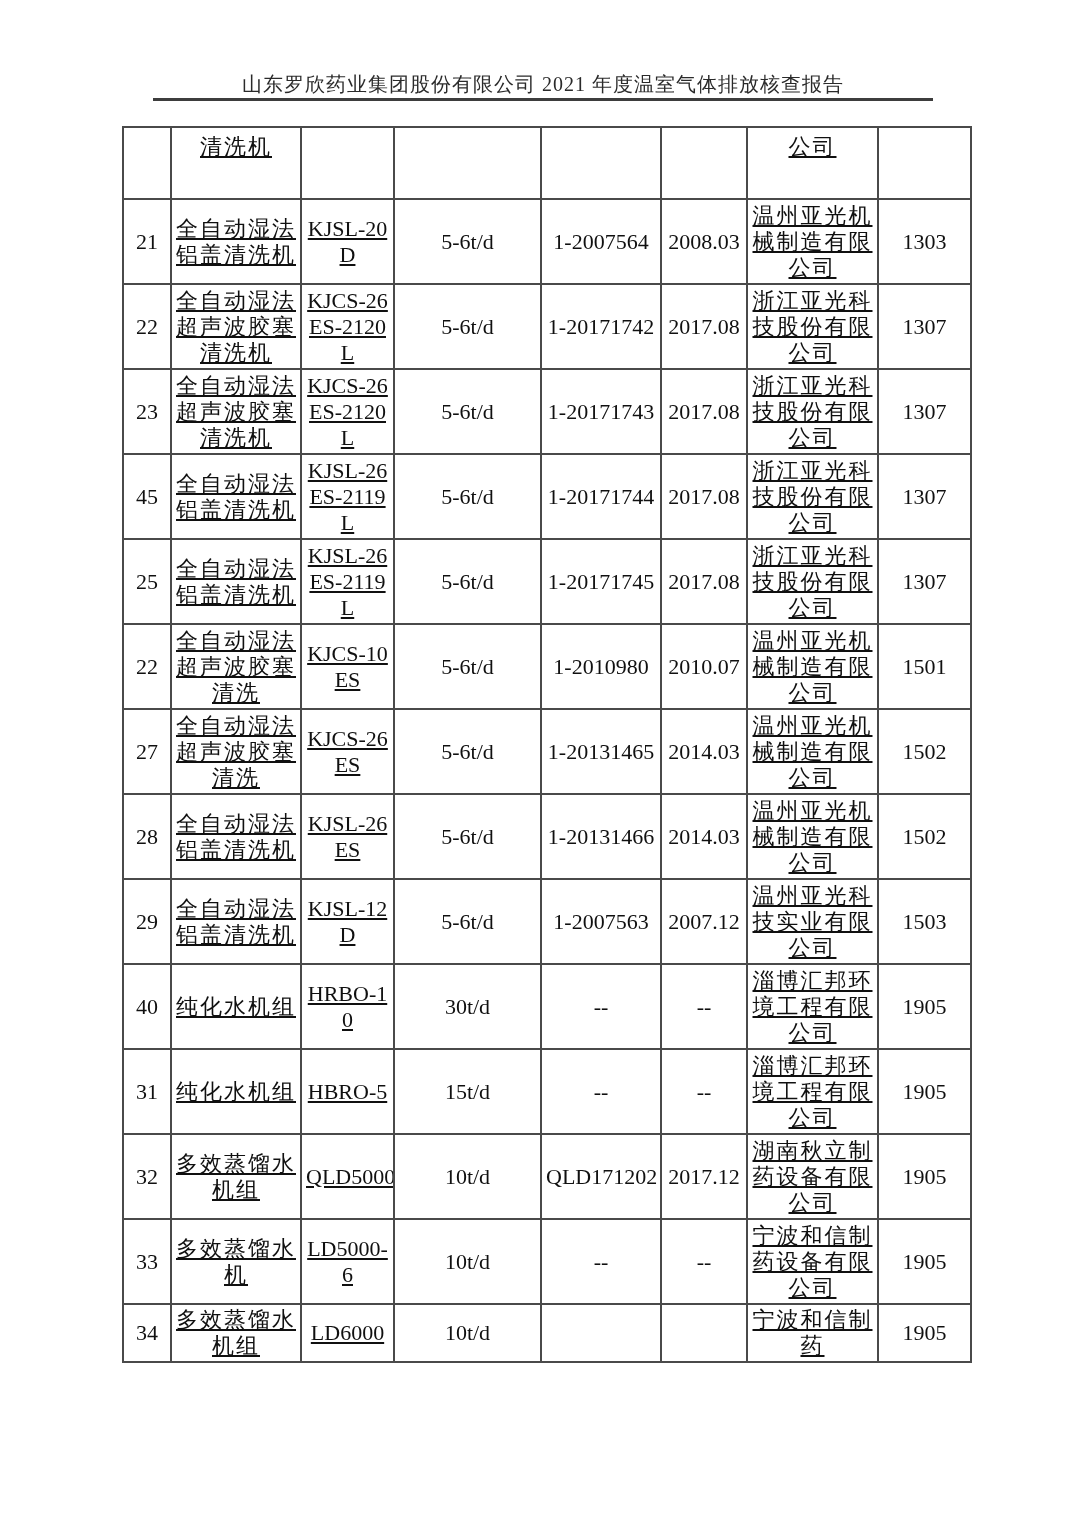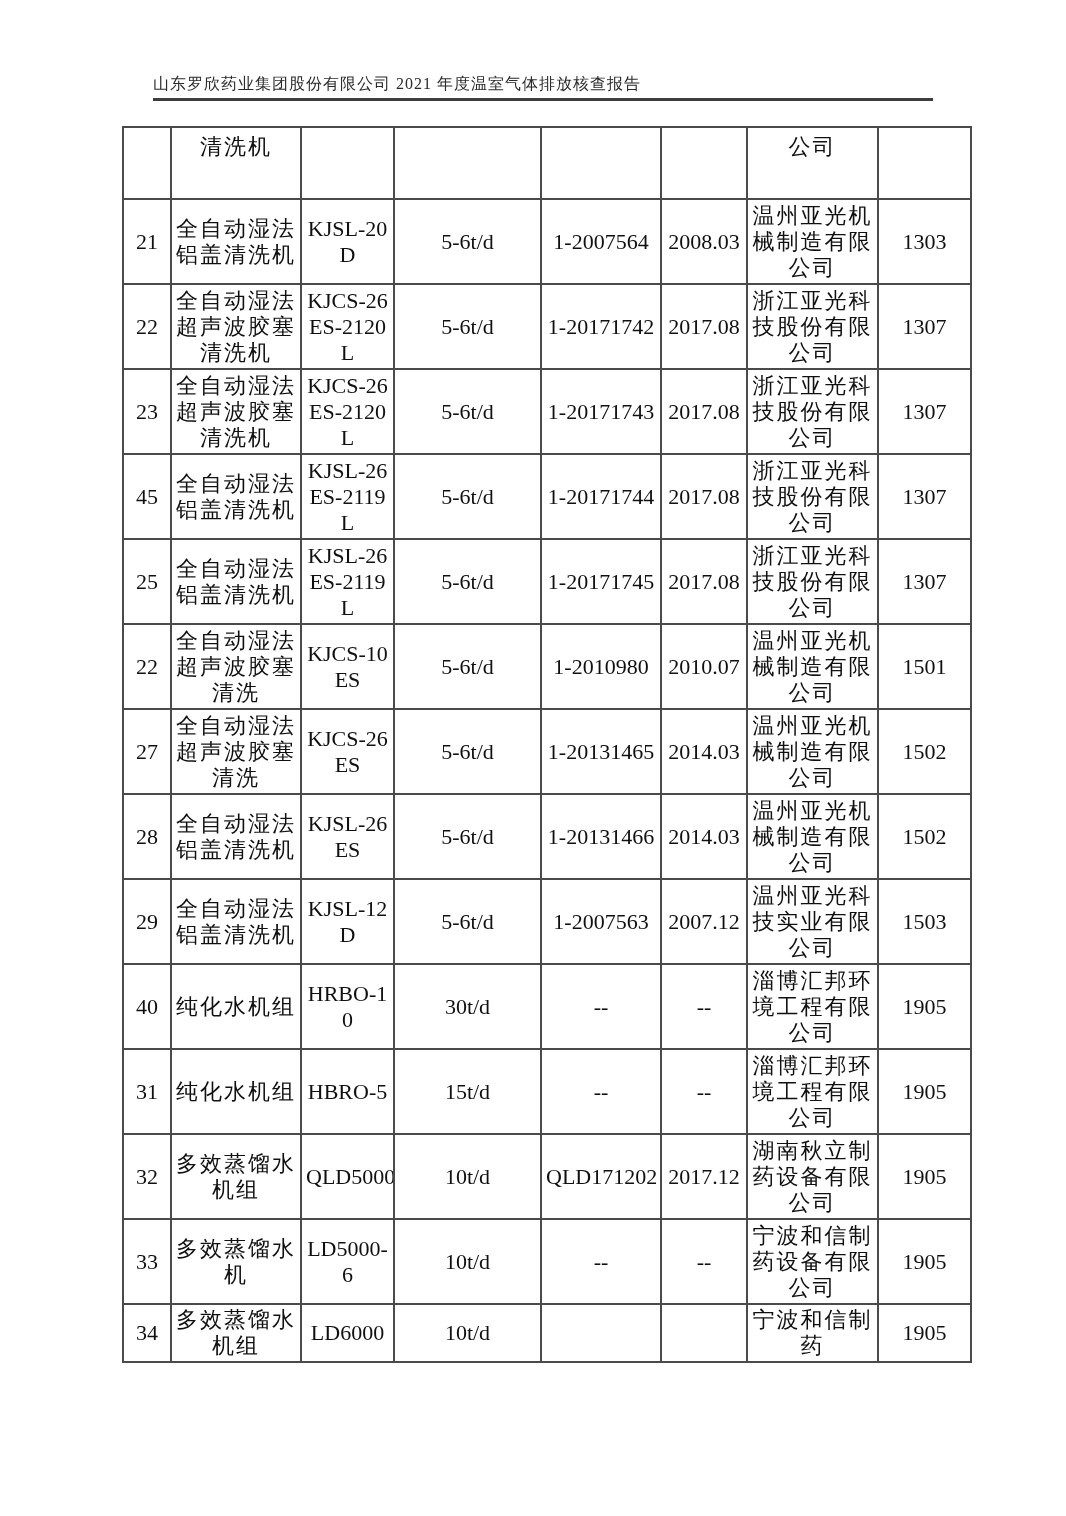--- a/index.html
+++ b/index.html
@@ -13,22 +13,22 @@
   .page {
     position: relative;
     width: 1066px;
     height: 1516px;
     font-family: "Liberation Serif", "DejaVu Serif", serif;
     color: #151515;
   }
   .doc-header {
     margin: 73px 0 0 153px;
     width: 780px;
-    text-align: left;
-    font-size: 16px;
+    text-align: center;
+    font-size: 20px;
     line-height: 22px;
     color: #2a2a2a;
     letter-spacing: 1px;
   }
   .header-rule {
     margin: 3px 0 0 153px;
     width: 780px;
     height: 0;
     border-top: 3px solid #3d3d3d;
   }
@@ -42,21 +42,21 @@
     border: 2px solid #4a4a4a;
     text-align: center;
     vertical-align: middle;
     font-size: 22px;
     line-height: 26px;
     padding: 2px 4px;
     overflow: hidden;
     color: #101010;
   }
   
-  td.c-name, td.c-model, td.c-manufacturer { white-space: pre-line; }
+  td.c-name, td.c-model, td.c-manufacturer { white-space: pre-line; text-decoration: underline; }
   td.c-no, td.c-capacity, td.c-serial, td.c-date, td.c-code { white-space: nowrap; }
   td.c-name, td.c-manufacturer { letter-spacing: 2px; }
   
   tr.row-cont { height: 72px; }
   tr.row-cont td { vertical-align: top; padding-top: 6px; }
   tr.row-first { height: 90px; }
   tr.row-data { height: 85px; }
   tr.row-last { height: 56px; }
   .doc-footer {
     position: absolute;

